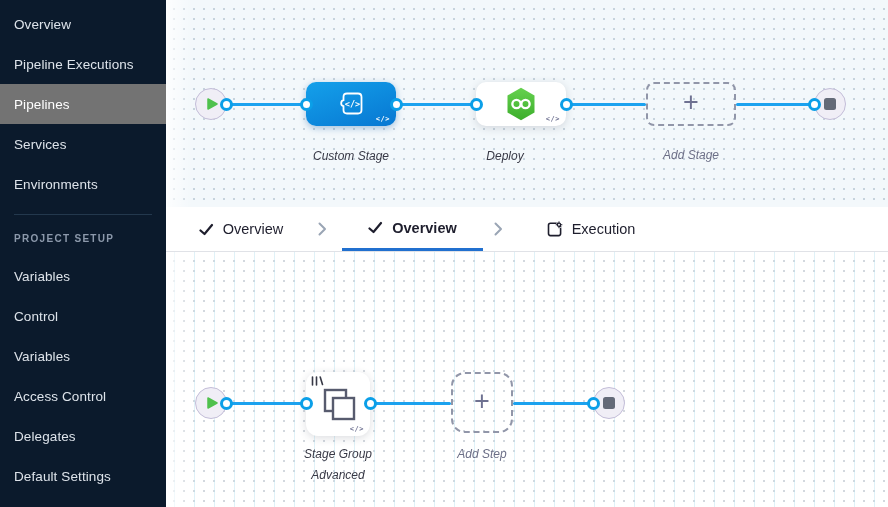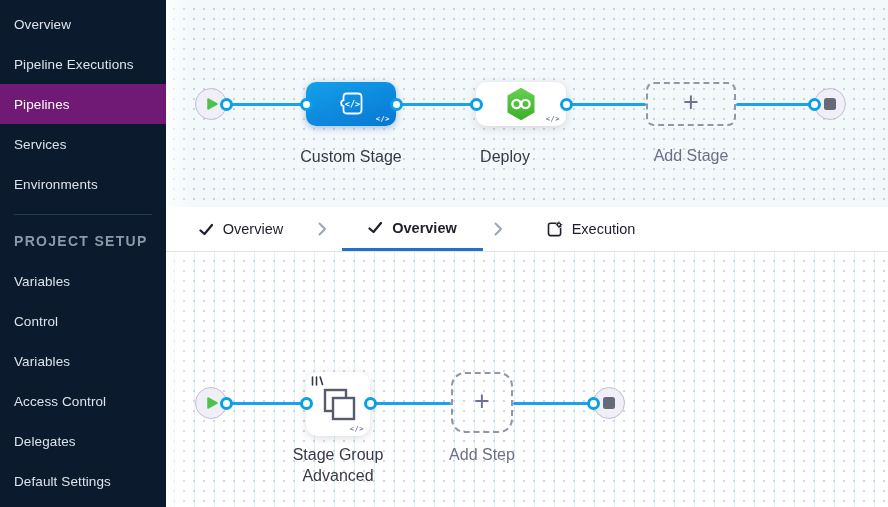--- a/index.html
+++ b/index.html
@@ -16,25 +16,25 @@
     background:#0b1a2c;
     color:#dde3ea;
     font-size:13.5px;
     display:flex; flex-direction:column;
   }
   .nav-list { list-style:none; margin-top:4px; }
   .nav-item {
     height:40px; display:flex; align-items:center;
     padding-left:14px; cursor:pointer; letter-spacing:.1px;
   }
-  .nav-item.active { background:#701a75; color:#ffffff; }
+  .nav-item.active { background:#737373; color:#ffffff; }
   .side-divider { border:none; border-top:1px solid #23384d; margin:10px 14px 0 14px; }
   .section-label {
     margin:18px 0 0 14px;
-    font-size:14px; letter-spacing:1.3px; color:#8c99ab; font-weight:600;
+    font-size:10px; letter-spacing:1.3px; color:#8c99ab; font-weight:600;
   }
   .setup-list { list-style:none; margin-top:12px; }
 
   
   .main { flex:1; display:flex; flex-direction:column; position:relative; min-width:0; }
 
   .canvas-top {
     position:relative; height:207px;
     background-color:#f3f8fb;
     background-image: radial-gradient(#c6d3dd 1px, rgba(198,211,221,0) 1.3px);
@@ -104,21 +104,21 @@
   .badge {
     position:absolute; right:6px; bottom:3px;
     font-size:7px; font-weight:700; letter-spacing:.5px;
     font-family:"DejaVu Sans Mono", monospace;
   }
   .badge.light { color:#ffffff; }
   .badge.dark { color:#6e7191; }
 
   .nlabel {
     position:absolute; width:120px; text-align:center;
-    font-size:16px; color:#383946; line-height:21px; cursor:pointer;
+    font-size:12px; color:#383946; line-height:21px; cursor:pointer;font-style:italic;
   }
   .nlabel.muted { color:#6c6f87; }
 
   .group-node {
     position:absolute; width:64px; height:64px; border-radius:12px;
     background:#ffffff; box-shadow:0 2px 9px rgba(40,41,61,.16);
     display:flex; align-items:center; justify-content:center; cursor:pointer;
   }
   .hatch { position:absolute; left:5px; top:4px; }
 </style>

